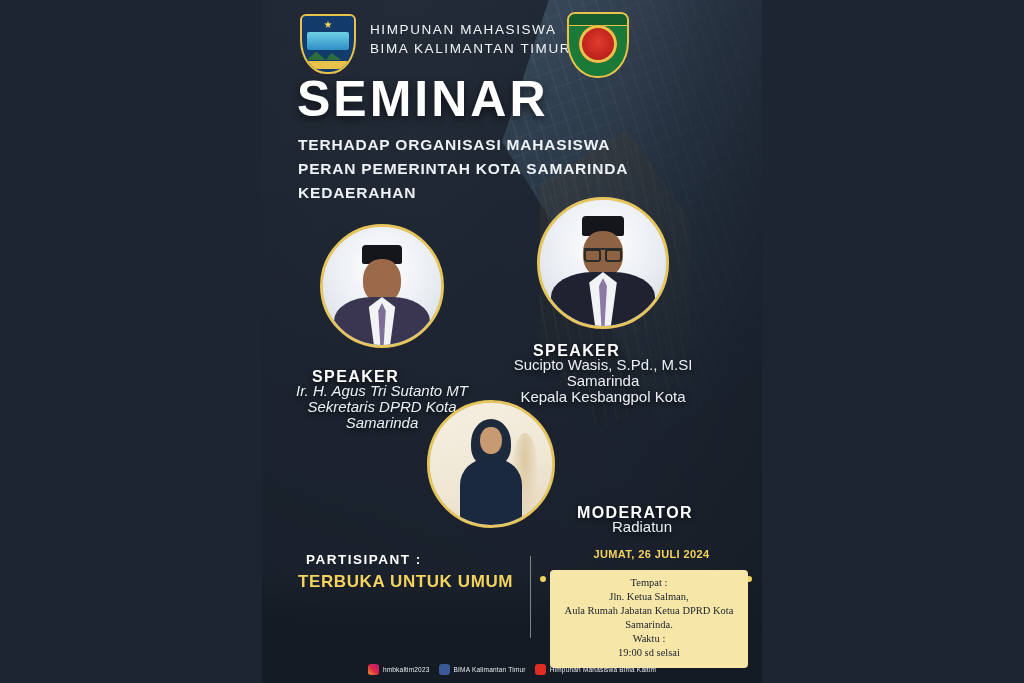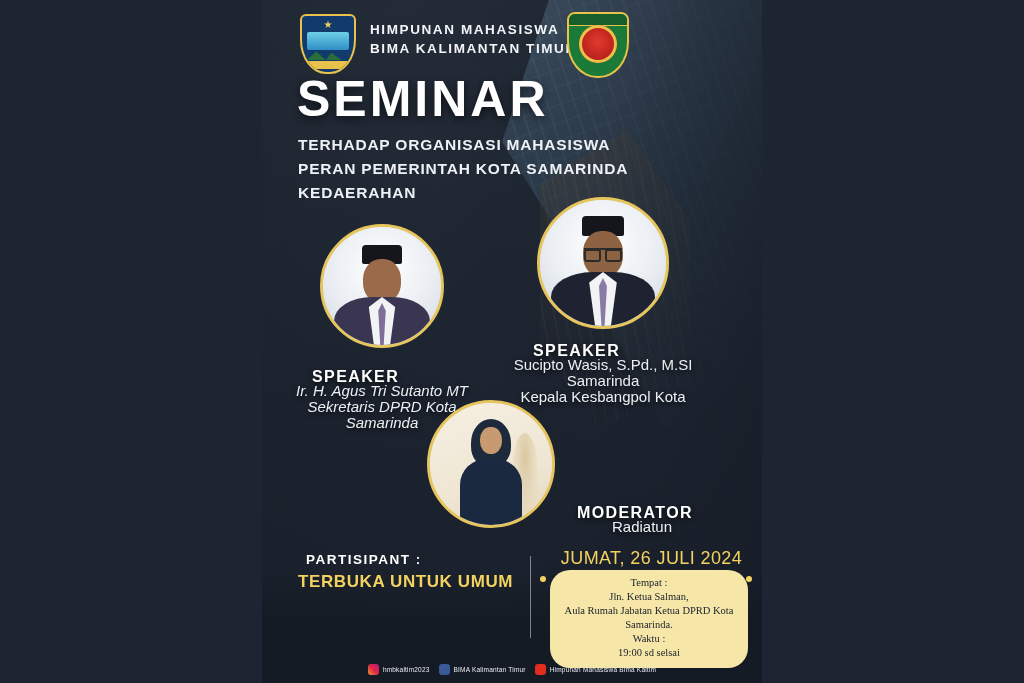--- a/index.html
+++ b/index.html
@@ -123,21 +123,21 @@
     left: 3px; right: 3px; bottom: 3px;
     height: 8px;
     background: #e8c24a;
     border-radius: 2px;
   }
   .org {
     position: absolute;
     left: 108px;
     top: 8px;
     color: #f2f4f7;
-    font-weight: bold;
+    font-weight: normal;
     font-size: 13.5px;
     letter-spacing: 1.6px;
     line-height: 19px;
   }
   .logo-right {
     position: absolute;
     left: 305px;
     top: 0px;
     width: 62px;
     height: 66px;
@@ -360,33 +360,33 @@
     height: 82px;
     background: rgba(255,255,255,0.45);
   }
   .date {
     position: absolute;
     left: 292px;
     top: 548px;
     width: 195px;
     text-align: center;
     color: #f3d25e;
-    font-weight: normal;
-    font-size: 18px;
+    font-weight: bold;
+    font-size: 11px;
     letter-spacing: 0.4px;
   }
   .infobox {
     position: absolute;
     left: 288px;
     top: 570px;
     width: 198px;
     padding: 6px 8px 8px;
     box-sizing: border-box;
     background: #f6e7a8;
-    border-radius: 20px;
+    border-radius: 4px;
     color: #20262f;
     font-family: "Liberation Serif", serif;
     font-size: 10.5px;
     line-height: 14px;
     text-align: center;
   }
   .infobox .ln { display: block; }
   .dot {
     position: absolute;
     width: 6px;

